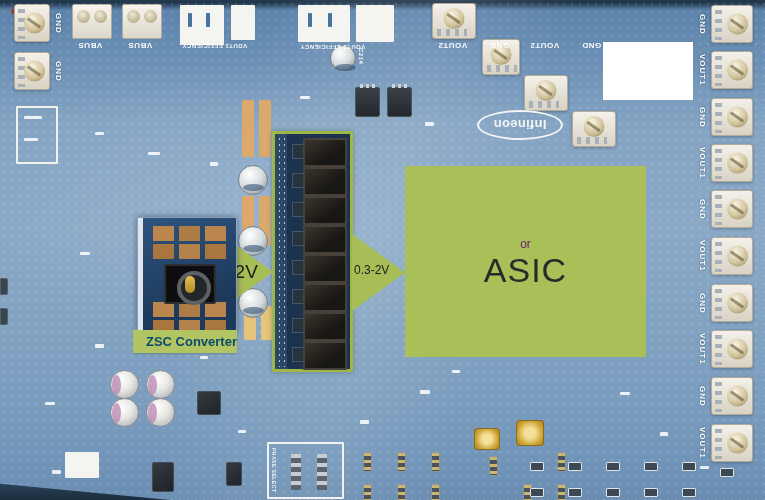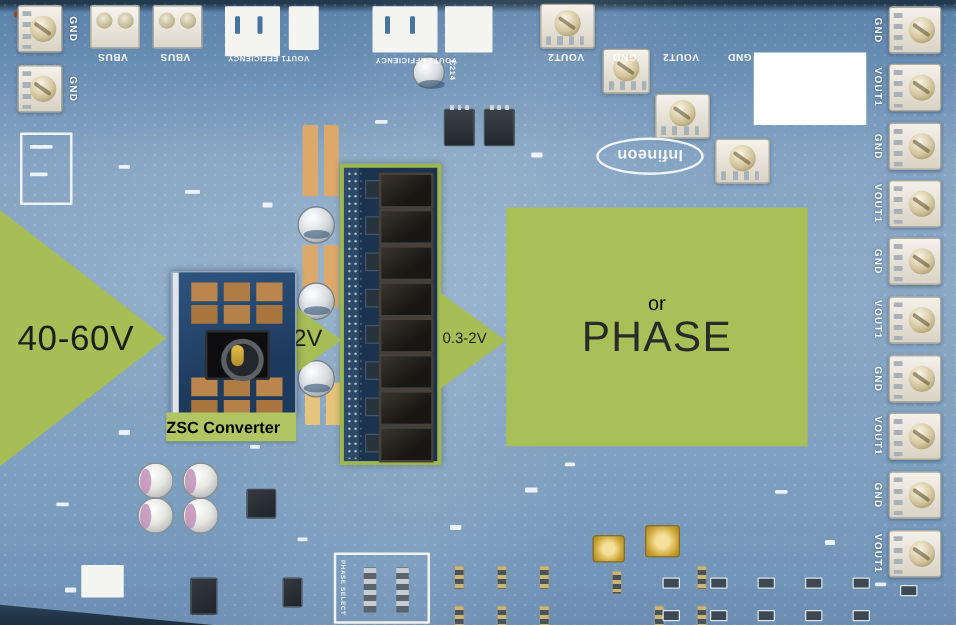--- a/index.html
+++ b/index.html
@@ -70,22 +70,22 @@
   .vbus::before,.vbus::after{content:"";position:absolute;top:5px;width:13px;height:13px;border-radius:50%;
     background:radial-gradient(circle at 42% 35%,#efe9d6,#bdb28c 70%,#8d8057)}
   .vbus::before{left:4px}.vbus::after{right:4px}
   .edge-tab{width:8px;height:17px;background:#3b454f;border-radius:0 2px 2px 0;border:1px solid #55606a}
 
   
   .ov{color:#1d1d1b}
   .arrow{background:#a7bd56;display:flex;align-items:center}
   .arrow .alabel{font-weight:500}
   .greenbox{background:#a9bf58}
-  .lblbox{background:#b2c563;display:flex;flex-direction:column;align-items:flex-start;justify-content:center;
-    font-weight:bold;color:#000000;box-shadow:0 1px 2px rgba(30,50,20,.25)}
+  .lblbox{background:#b2c563;display:flex;flex-direction:column;align-items:flex-end;justify-content:center;
+    font-weight:bold;color:#0c4a6e;box-shadow:0 1px 2px rgba(30,50,20,.25)}
 
   #arrow-in{left:0;top:168px;width:133px;height:205px;clip-path:polygon(0 0,100% 50%,0 100%);z-index:20}
   #arrow-in .alabel{font-size:28px;margin-left:14px;letter-spacing:.5px}
   #arrow-mid{left:204px;top:222px;width:69px;height:100px;clip-path:polygon(0 0,100% 50%,0 100%);z-index:18}
   #arrow-mid .alabel{font-size:19px;margin-left:20px}
   #arrow-out{left:352px;top:234px;width:53px;height:77px;clip-path:polygon(0 0,100% 50%,0 100%);z-index:18}
   #label-out{left:354px;top:263px;z-index:21;font-size:12px;font-weight:500;color:#1d1d1b}
 
   
   #zsc-module{left:137px;top:217px;width:100px;height:115px;z-index:19;
@@ -108,21 +108,21 @@
   .phase{position:absolute;left:0;width:100%;height:28px}
   .phase::before{content:"";position:absolute;left:17px;top:7px;width:15px;height:13px;background:#27333d;border:1px solid #44566a}
   .phase::after{content:"";position:absolute;right:3px;top:1px;width:40px;height:25px;
     background:linear-gradient(145deg,#3a352d,#191714 65%);border:2px solid #474139;border-radius:1px}
   #buck-label{left:261px;top:382px;width:92px;height:51px;z-index:22;font-size:12px;line-height:15px}
 
   
   #xpu-box{left:405px;top:166px;width:241px;height:191px;z-index:20;
     display:flex;flex-direction:column;align-items:center;justify-content:center;color:#2a2a28}
   #xpu-box .big{font-size:34px;font-weight:400;letter-spacing:1px;line-height:36px}
-  #xpu-box .small{font-size:16px;line-height:16px;color:#000000}
+  #xpu-box .small{font-size:12px;line-height:16px;color:#701a75}
 
   
   #logo{left:477px;top:110px;width:86px;height:30px;z-index:5;transform:rotate(180deg);
     border:2px solid #f2f4f6;border-radius:50%;display:flex;align-items:center;justify-content:center}
   #logo span{color:#f2f4f6;font-size:13px;font-weight:bold;letter-spacing:.3px}
 
   #blank-rect{left:603px;top:42px;width:90px;height:58px;background:#fff;z-index:6}
 
   
   #phase-box{left:267px;top:442px;width:77px;height:57px;z-index:4}
@@ -343,23 +343,20 @@
   <div class="abs res" style="left:682px;top:462px"></div>
   <div class="abs res" style="left:720px;top:468px"></div>
   <div class="abs res" style="left:530px;top:488px"></div>
   <div class="abs res" style="left:568px;top:488px"></div>
   <div class="abs res" style="left:606px;top:488px"></div>
   <div class="abs res" style="left:644px;top:488px"></div>
   <div class="abs res" style="left:682px;top:488px"></div>
 
   <div class="abs edge-wedge"></div>
 
-  <div class="abs arrow ov" id="arrow-in">
-    <span class="alabel">40-60V</span>
-  </div>
 
   <div class="abs arrow ov" id="arrow-mid">
     <span class="alabel">12V</span>
   </div>
 
   <div class="abs" id="zsc-module">
     <div class="wstrip"></div>
     <div class="cubes" style="left:15px;top:8px"></div>
     <div class="cubes" style="left:15px;top:84px"></div>
     <div id="xfmr"></div>
@@ -378,15 +375,15 @@
     <div class="phase" style="top:148px"></div>
     <div class="phase" style="top:177px"></div>
     <div class="phase" style="top:206px"></div>
   </div>
 
   <div class="abs arrow ov" id="arrow-out"></div>
   <div class="abs" id="label-out">0.3-2V</div>
 
   <div class="abs greenbox" id="xpu-box">
     <span class="small">or</span>
-    <span class="big">PHASE</span>
+    <span class="big">ASIC</span>
   </div>
 </div>
 
 </body></html>

